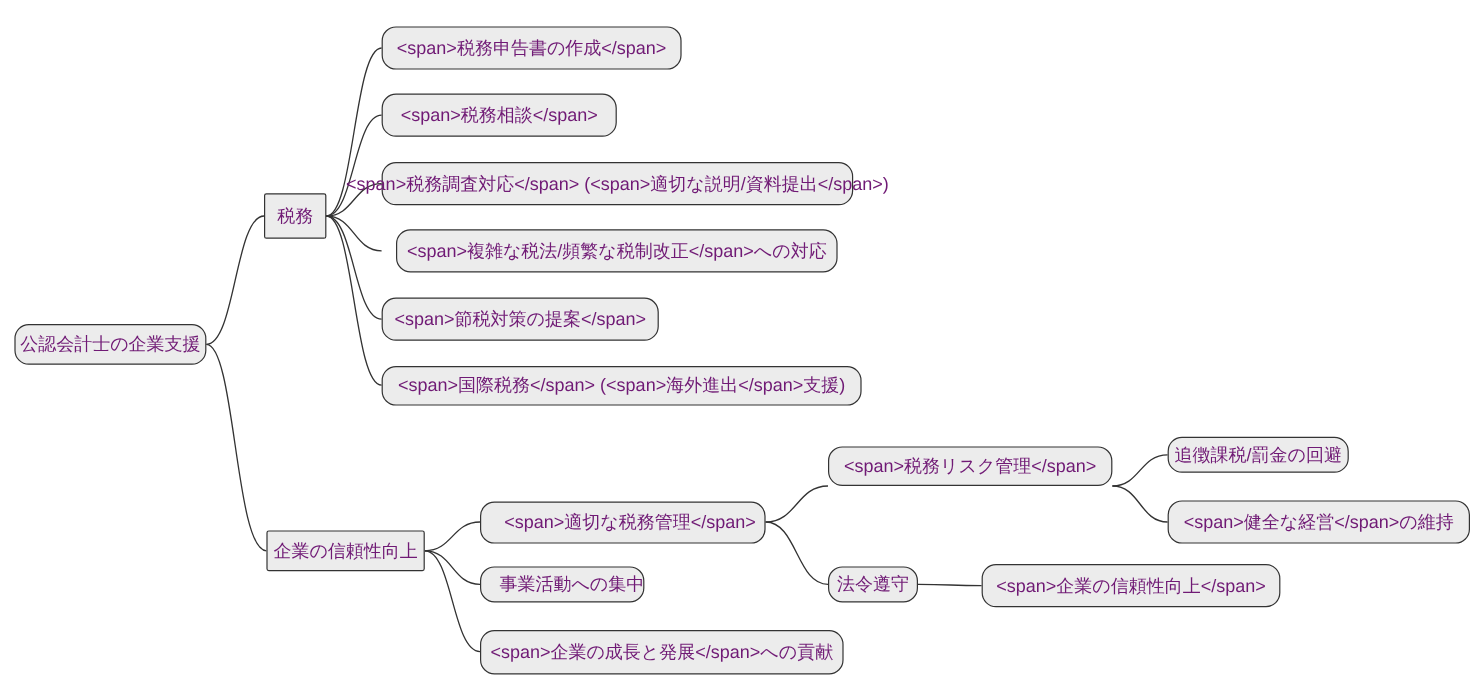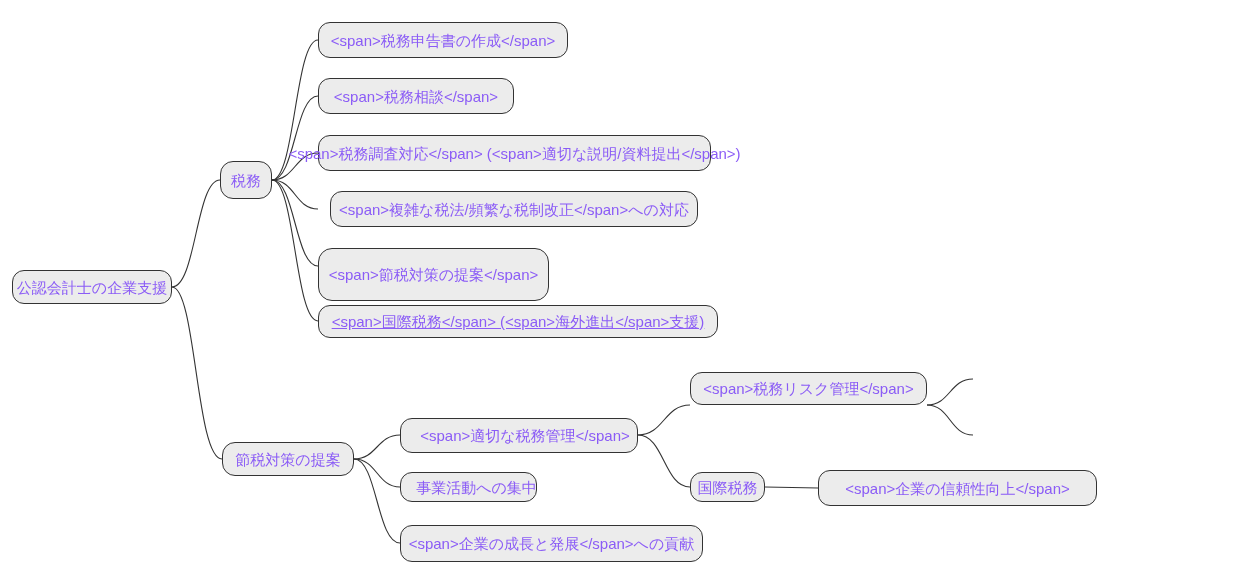--- a/index.html
+++ b/index.html
@@ -26,30 +26,30 @@
     fill: none;
     stroke: #333333;
     stroke-width: 1.1;
   }
   .node {
     position: absolute;
     box-sizing: border-box;
     background: #ececec;
     border: 1.3px solid #333333;
     border-radius: 12px;
-    color: #8b5cf6;
+    color: #701a75;
     font-size: 15px;
     line-height: 1;
     white-space: nowrap;
     display: flex;
     align-items: center;
     justify-content: center;
   }
   .node.branch {
-    border-radius: 13px;
+    border-radius: 2px;
   }
 </style>
 </head>
 <body>
 
 <div class="canvas">
 
   <svg class="edges" viewBox="0 0 1237 583" xmlns="http://www.w3.org/2000/svg">
     <path d="M172,287 C196,287 196,180 220,180"></path>
     <path d="M172,287 C196,287 196,459 222,459"></path>
@@ -74,33 +74,35 @@
   <div class="node branch" style="left:220px; top:161px; width:52px; height:38px;">税務</div>
 
   <div class="node" style="left:318px; top:22px; width:250px; height:36px;">&lt;span&gt;税務申告書の作成&lt;/span&gt;</div>
 
   <div class="node" style="left:318px; top:78px; width:196px; height:36px;">&lt;span&gt;税務相談&lt;/span&gt;</div>
 
   <div class="node" style="left:318px; top:135px; width:393px; height:36px;">&lt;span&gt;税務調査対応&lt;/span&gt; (&lt;span&gt;適切な説明/資料提出&lt;/span&gt;)</div>
 
   <div class="node" style="left:318px; top:191px; width:368px; height:36px;margin-left:12px;">&lt;span&gt;複雑な税法/頻繁な税制改正&lt;/span&gt;への対応</div>
 
-  <div class="node" style="left:318px; top:248px; width:231px; height:53px;border-radius:14px;">&lt;span&gt;節税対策の提案&lt;/span&gt;</div>
+  <div class="node" style="left:318px; top:248px; width:231px; height:36px;">&lt;span&gt;節税対策の提案&lt;/span&gt;</div>
 
-  <div class="node" style="left:318px; top:305px; width:400px; height:33px;text-decoration:underline;">&lt;span&gt;国際税務&lt;/span&gt; (&lt;span&gt;海外進出&lt;/span&gt;支援)</div>
+  <div class="node" style="left:318px; top:305px; width:400px; height:33px;">&lt;span&gt;国際税務&lt;/span&gt; (&lt;span&gt;海外進出&lt;/span&gt;支援)</div>
 
-  <div class="node branch" style="left:222px; top:442px; width:132px; height:34px;">節税対策の提案</div>
+  <div class="node branch" style="left:222px; top:442px; width:132px; height:34px;">企業の信頼性向上</div>
 
   <div class="node" style="left:400px; top:418px; width:238px; height:35px;padding-left:12px;">&lt;span&gt;適切な税務管理&lt;/span&gt;</div>
 
   <div class="node" style="left:690px; top:372px; width:237px; height:33px;">&lt;span&gt;税務リスク管理&lt;/span&gt;</div>
 
+  <div class="node" style="left:973px; top:364px; width:151px; height:30px;">追徴課税/罰金の回避</div>
 
+  <div class="node" style="left:973px; top:417px; width:252px; height:36px;">&lt;span&gt;健全な経営&lt;/span&gt;の維持</div>
 
-  <div class="node" style="left:690px; top:472px; width:75px; height:30px;">国際税務</div>
+  <div class="node" style="left:690px; top:472px; width:75px; height:30px;">法令遵守</div>
 
-  <div class="node" style="left:818px; top:470px; width:279px; height:36px;">&lt;span&gt;企業の信頼性向上&lt;/span&gt;</div>
+  <div class="node" style="left:818px; top:470px; width:249px; height:36px;">&lt;span&gt;企業の信頼性向上&lt;/span&gt;</div>
 
   <div class="node" style="left:400px; top:472px; width:137px; height:30px;padding-left:16px;">事業活動への集中</div>
 
   <div class="node" style="left:400px; top:525px; width:303px; height:37px;">&lt;span&gt;企業の成長と発展&lt;/span&gt;への貢献</div>
 
 </div>
 
 </body></html>

